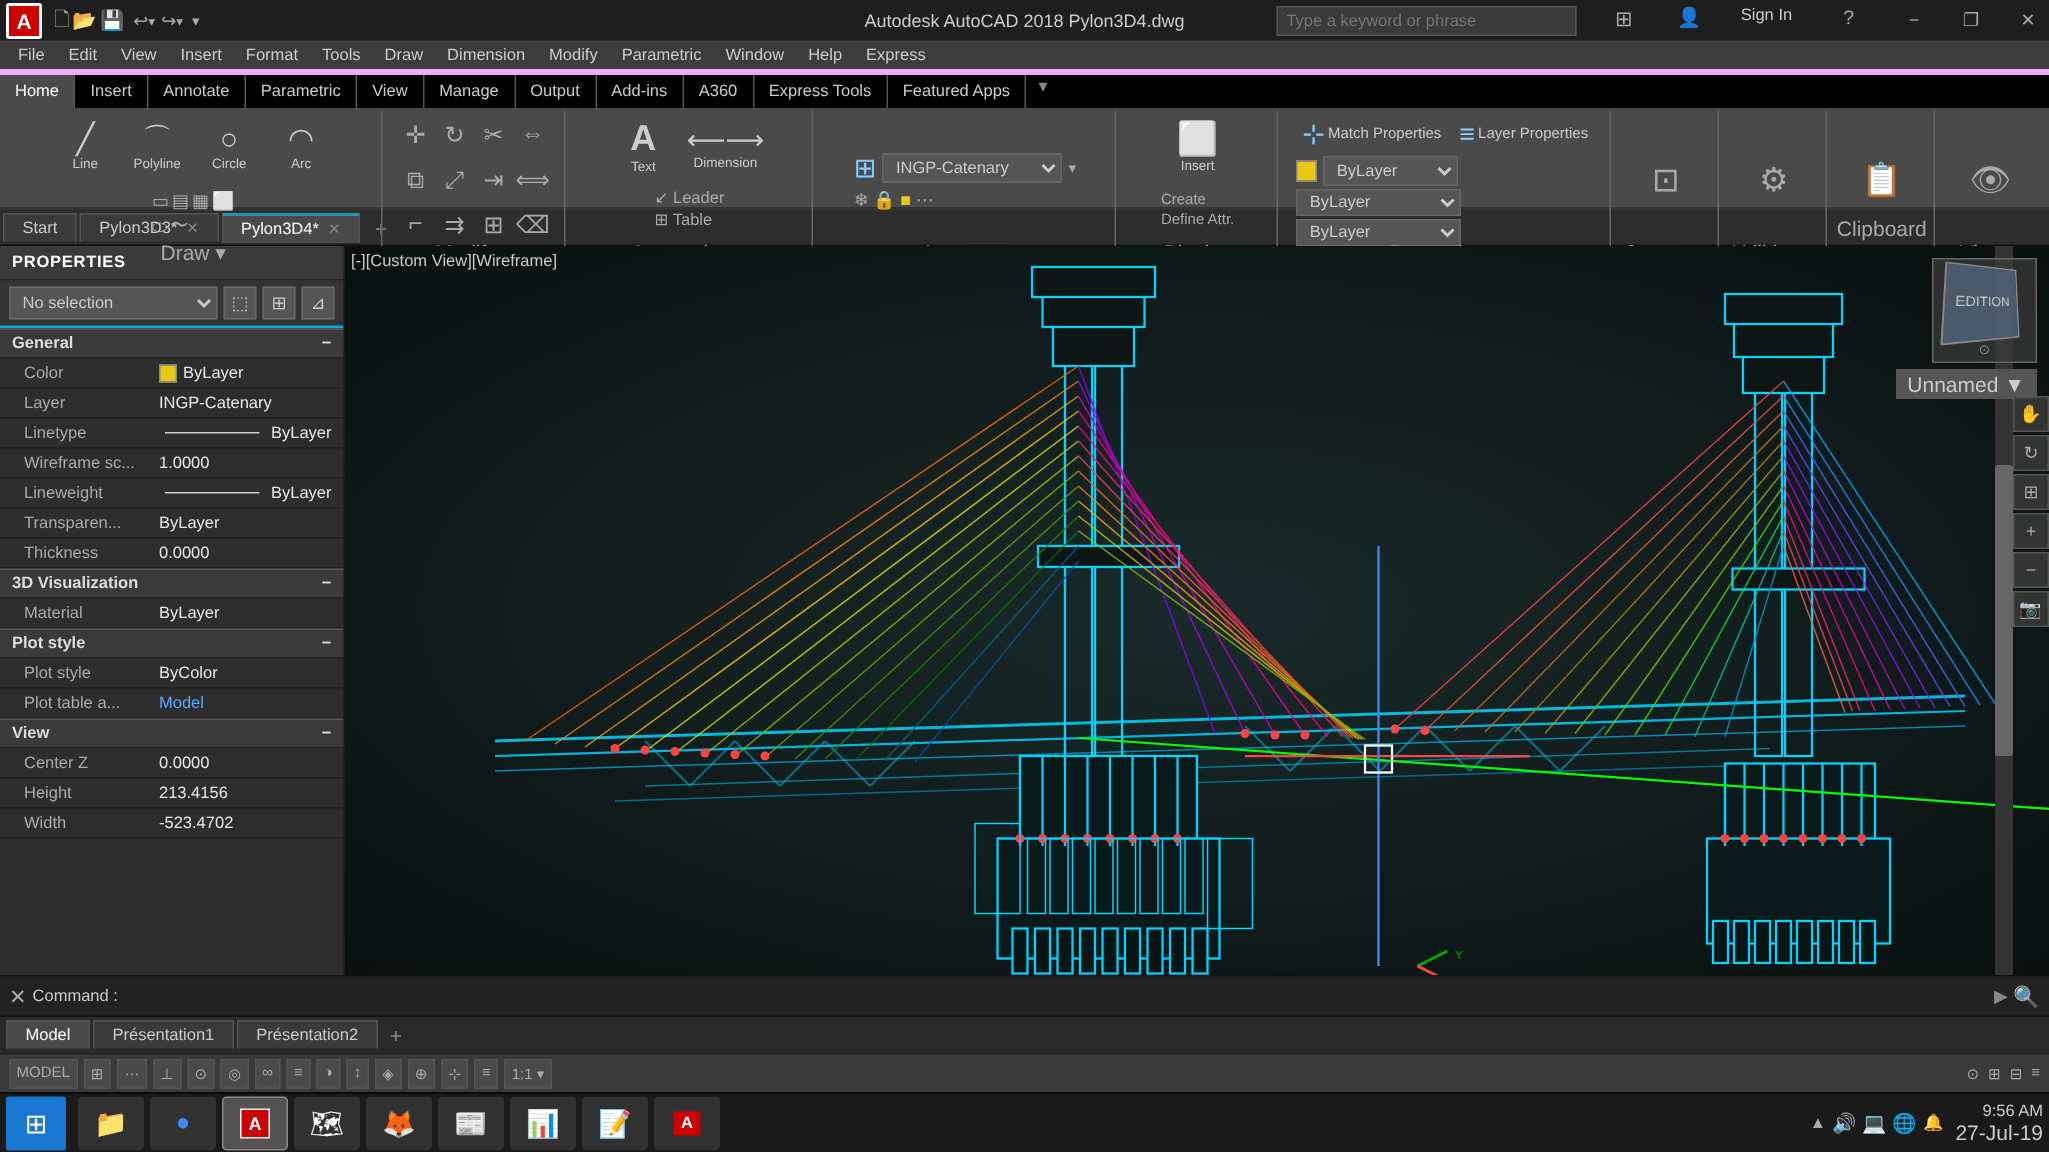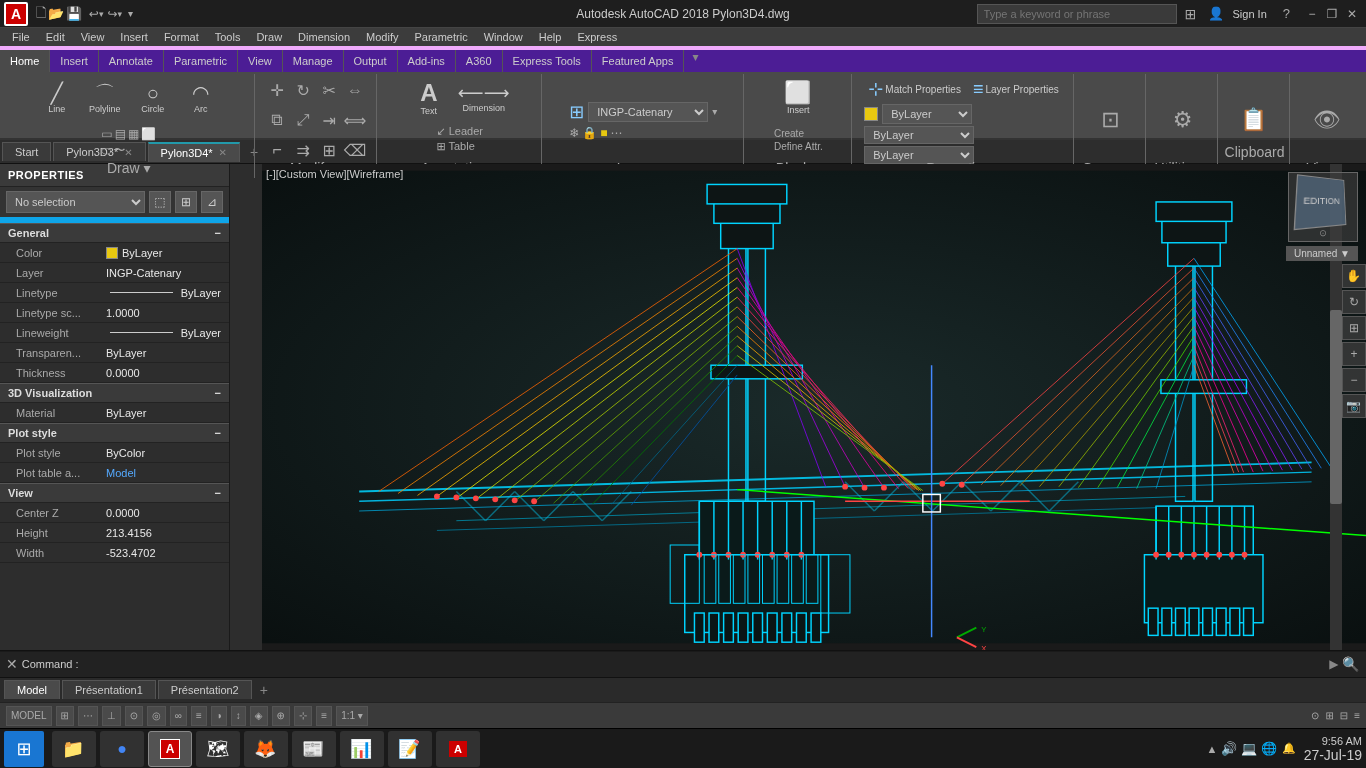--- a/index.html
+++ b/index.html
@@ -13,41 +13,41 @@
     #titlebar-left { display: flex; align-items: center; padding-left: 4px; }
     #titlebar-logo {
       width: 24px; height: 24px; background: #c00; border: 2px solid #fff; display: flex; align-items: center;
       justify-content: center; font-weight: bold; font-size: 14px; color: #fff; margin-right: 8px; border-radius: 2px;
     }
     #titlebar-title { font-size: 12px; color: #ccc; }
     #titlebar-search {
       width: 220px; height: 20px; background: #3a3a3a; border: 1px solid #555; color: #ccc;
       padding: 2px 6px; font-size: 11px; margin-left: 10px;
     }
-    #titlebar-right { display: flex; align-items: center; gap: 0; padding-right: 4px; }
+    #titlebar-right { display: flex; align-items: flex-start; gap: 18px; padding-right: 4px; }
     #titlebar-right span { font-size: 12px; color: #aaa; cursor: pointer; padding: 0 4px; }
     .win-btn { width: 20px; height: 18px; display: flex; align-items: center; justify-content: center; cursor: pointer; font-size: 12px; }
 
     
     #menubar {
       height: 22px; background: #3c3c3c; display: flex; align-items: center;
       border-bottom: 4px solid #f0abfc; padding: 0 4px;
     }
     .menu-item {
       padding: 2px 8px; color: #ccc; cursor: pointer; font-size: 11px; height: 22px;
       display: flex; align-items: center;
     }
 
     
     #ribbon {
       height: 90px; background: #4a4a4a; border-bottom: 2px solid #333;
       display: flex; flex-direction: column;
     }
     #ribbon-tabs {
-      height: 22px; background: #4c1d95; display: flex; align-items: flex-start;
+      height: 22px; background: #000000; display: flex; align-items: flex-start;
     }
     .ribbon-tab {
       padding: 3px 10px; color: #ccc; cursor: pointer; font-size: 11px;
       border-right: 1px solid #555; height: 22px; display: flex; align-items: center;
     }
     .ribbon-tab.active { background: #4a4a4a; color: #fff; }
     #ribbon-content {
       flex: 1; display: flex; align-items: stretch; padding: 2px 4px; gap: 2px;
     }
     .ribbon-group {
@@ -93,21 +93,21 @@
     #props-panel {
       width: 230px; background: #2d2d2d; border-right: 1px solid #1a1a1a;
       display: flex; flex-direction: column; overflow: hidden;
     }
     #props-title {
       padding: 5px 8px; font-size: 11px; font-weight: bold; color: #fff;
       background: #3a3a3a; border-bottom: 1px solid #222; letter-spacing: 0.5px;
     }
     #props-selector {
       padding: 4px 6px; display: flex; align-items: center; gap: 4px; background: #333;
-      border-bottom: 6px solid #0ea5e9;
+      border-bottom: 2px solid #0ea5e9;
     }
     #props-selector select {
       flex: 1; background: #555; border: 1px solid #666; color: #ccc; font-size: 11px;
       padding: 2px 4px; height: 22px;
     }
     .props-icon-btn {
       width: 22px; height: 22px; background: #555; border: 1px solid #666; cursor: pointer;
       display: flex; align-items: center; justify-content: center; color: #ccc; font-size: 12px;
     }
     .props-section-header {
@@ -136,21 +136,21 @@
     #nav-cube {
       position: absolute; top: 8px; right: 8px; width: 70px; height: 70px;
       background: rgba(60,60,60,0.7); border: 1px solid #666; display: flex;
       align-items: center; justify-content: center; color: #aaa; font-size: 10px;
       flex-direction: column; z-index: 20;
     }
 
     
     #unnamed-label {
       position: absolute; top: 82px; right: 8px; background: #555; padding: 2px 8px;
-      color: #ccc; font-size: 10px; cursor: pointer; z-index: 20;
+      color: #ccc; font-size: 14px; cursor: pointer; z-index: 20;
     }
 
     
     #right-tools {
       position: absolute; right: 0; top: 100px; width: 24px;
       display: flex; flex-direction: column; gap: 2px; z-index: 20;
     }
     .right-tool-btn {
       width: 24px; height: 24px; background: rgba(60,60,60,0.8); border: 1px solid #555;
       display: flex; align-items: center; justify-content: center; color: #aaa;
@@ -476,21 +476,21 @@
     <span>Pylon3D3*</span>
     <span class="tab-close">✕</span>
   </div>
   <div class="doc-tab active">
     <span>Pylon3D4*</span>
     <span class="tab-close">✕</span>
   </div>
   <span class="doc-tab-add">+</span>
 </div>
 
-<div id="main-layout" style="height:calc(768px - 28px - 22px - 90px - 24px - 52px - 26px - 40px); display:flex;gap:32px;">
+<div id="main-layout" style="height:calc(768px - 28px - 22px - 90px - 24px - 52px - 26px - 40px); display:flex;">
 
   <div id="props-panel">
     <div id="props-title">PROPERTIES</div>
     <div id="props-selector">
       <select style="flex:1;background:#555;border:1px solid #666;color:#ccc;font-size:11px;padding:2px 4px;height:22px;">
         <option>No selection</option>
       </select>
       <div class="props-icon-btn">⬚</div>
       <div class="props-icon-btn">⊞</div>
       <div class="props-icon-btn">⊿</div>
@@ -511,21 +511,21 @@
       <span class="props-label">Layer</span>
       <span class="props-value">INGP-Catenary</span>
     </div>
     <div class="props-row">
       <span class="props-label">Linetype</span>
       <span class="props-value">
         <span style="flex:1;border-top:1px solid #ccc;display:inline-block;margin:0 4px;"></span>ByLayer
       </span>
     </div>
     <div class="props-row">
-      <span class="props-label">Linetype sc...</span>
+      <span class="props-label">Wireframe sc...</span>
       <span class="props-value">1.0000</span>
     </div>
     <div class="props-row">
       <span class="props-label">Lineweight</span>
       <span class="props-value">
         <span style="flex:1;border-top:1px solid #ccc;display:inline-block;margin:0 4px;"></span>ByLayer
       </span>
     </div>
     <div class="props-row">
       <span class="props-label">Transparen...</span>

